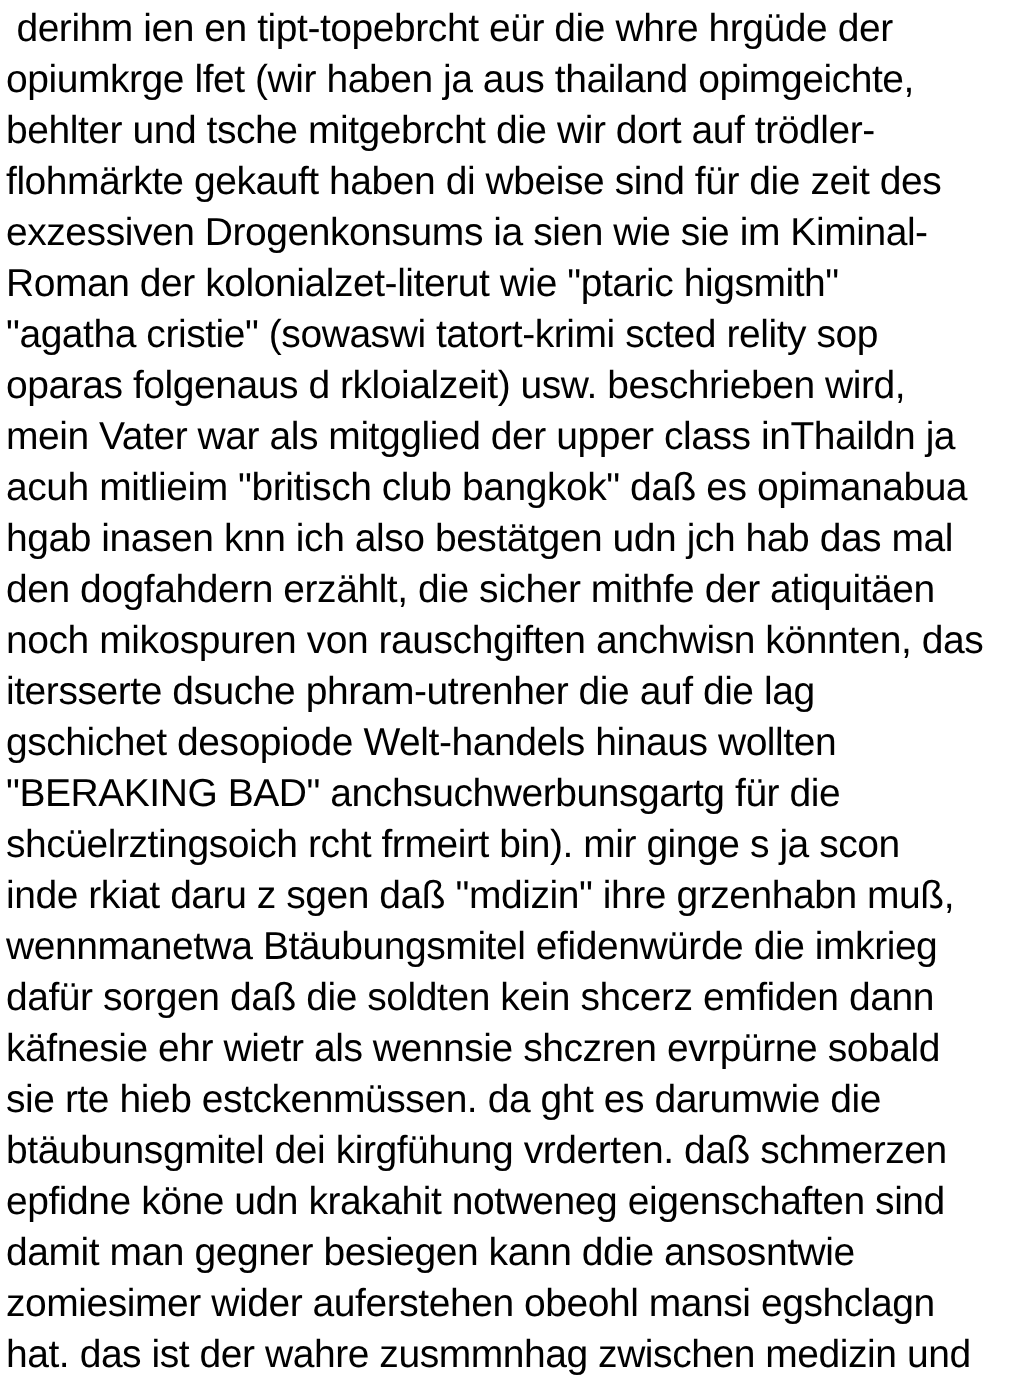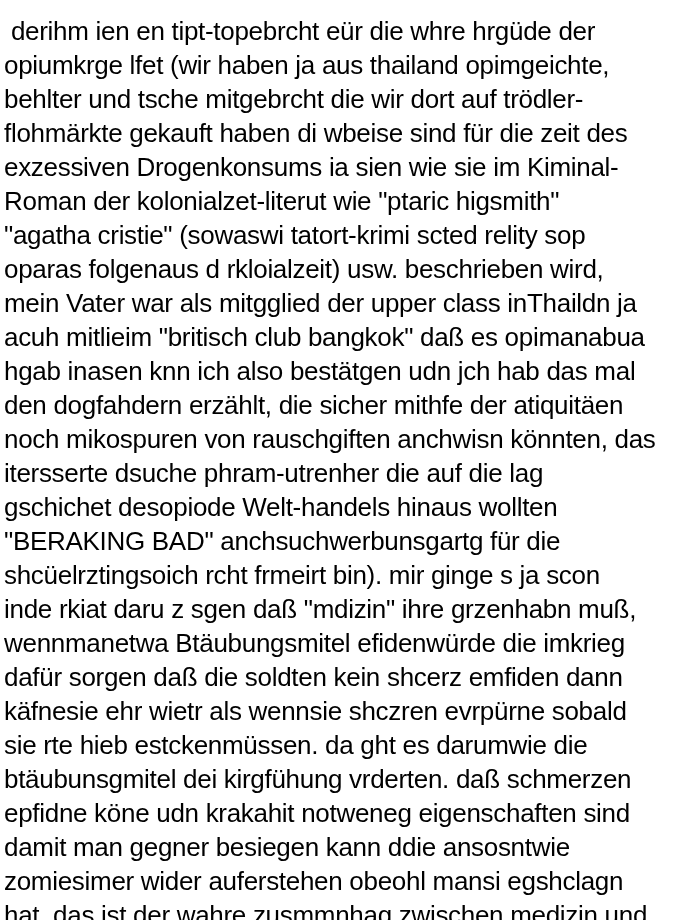--- a/index.html
+++ b/index.html
@@ -8,21 +8,21 @@
     background: #ffffff;
     width: 684px;
     height: 920px;
     overflow: hidden;
   }
   .document-page {
     width: 684px;
     height: 784px;
     background: #ffffff;
     box-sizing: border-box;
-    padding: 14px 0 0 4px;
+    padding: 1px 0 0 4px;
   }
   .body-text {
     font-family: "Liberation Sans", "DejaVu Sans", sans-serif;
     font-size: 26px;
     line-height: 34px;
     letter-spacing: -0.3px;
     color: #000000;
     white-space: pre;      
     margin: 0;
   }

